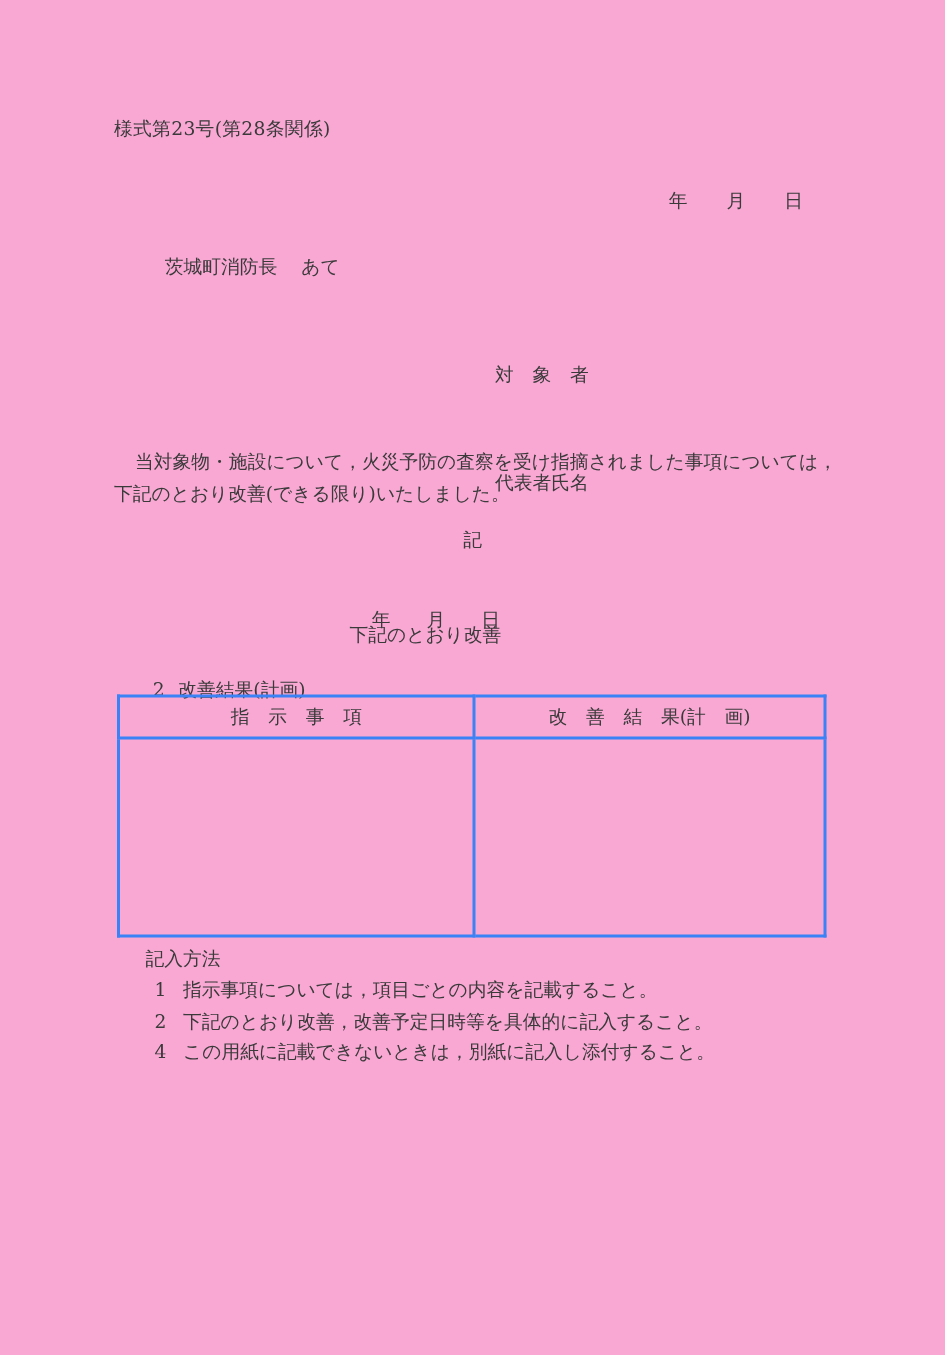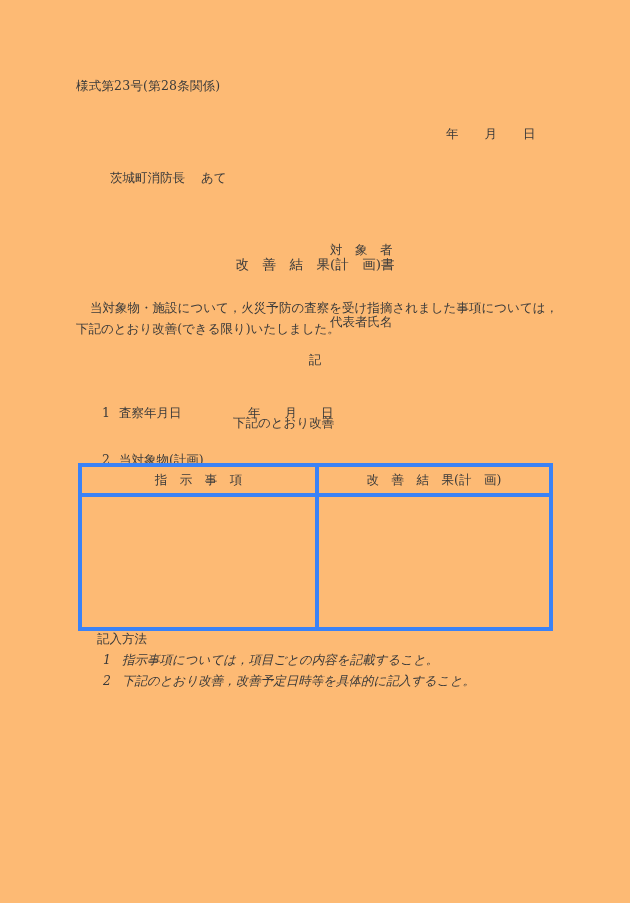--- a/index.html
+++ b/index.html
@@ -12,21 +12,21 @@
     width: 630px;
     height: 903px;
     position: relative;
     font-family: "DejaVu Serif", "Liberation Serif", serif;
     color: #3a3a3a;
     overflow: hidden;
   }
   .page {
     position: absolute;
     inset: 0;
-    background: #fdba74;
+    background: #f9a8d4;
   }
   
   .abs { position: absolute; white-space: pre; }
   .form-no {
     left: 76px; top: 78px;
     font-size: 12.5px;
     letter-spacing: 0.2px;
   }
   .date-line {
     left: 430px; top: 111px;
@@ -88,21 +88,21 @@
   
   .form-table {
     position: absolute;
     left: 78px; top: 463px;
     width: 471px;
     border-collapse: collapse;
     table-layout: fixed;
   }
   .form-table th,
   .form-table td {
-    border: 4px solid #3b82f6;
+    border: 2px solid #3b82f6;
     padding: 0;
     font-weight: normal;
     color: #3a3a3a;
   }
   .form-table th {
     height: 26px;
     font-size: 12.5px;
     text-align: center;
     vertical-align: middle;
   }
@@ -116,21 +116,20 @@
   .howto {
     position: absolute;
     left: 85px; top: 631px;
     font-size: 12.5px;
   }
   .howto-title { display: block; margin-bottom: 2px; margin-left: 12px; }
   .howto-list {
     list-style: none;
     margin: 0;
     padding: 0 0 0 18px;
-    font-style: italic;
   }
   .howto-list li {
     line-height: 20.5px;
     white-space: pre;
   }
   .howto-list li .num { display: inline-block; width: 19px; }
 </style>
 </head>
 <body>
 
@@ -144,36 +143,32 @@
 
   <div class="abs recipient-block">
     <span class="r-line">対　象　者</span>
     <span class="r-line">代表者氏名</span>
   </div>
 
   <div class="abs addressee">
     <span>茨城町消防長</span><span class="suffix">あて</span>
   </div>
 
-  <div class="abs doc-title">改　善　結　果(計　画)書</div>
 
   <div class="body-para abs">当対象物・施設について，火災予防の査察を受け指摘されました事項については，下記のとおり改善(できる限り)いたしました。</div>
 
   <div class="abs ki-mark">記</div>
 
-  <div class="abs item1">
-    <span class="num">1</span><span class="lbl">査察年月日</span>
-  </div>
   <div class="abs item1-dates">
     <span class="seg">年</span><span class="seg">月</span><span class="seg">日</span>
   </div>
   <div class="abs notice-no">下記のとおり改善</div>
 
   <div class="abs item2">
-    <span class="num">2</span><span class="lbl">当対象物(計画)</span>
+    <span class="num">2</span><span class="lbl">改善結果(計画)</span>
   </div>
 
   <table class="form-table">
     <colgroup>
       <col class="col-a">
       <col class="col-b">
     </colgroup>
     <thead>
       <tr>
         <th>指　示　事　項</th>
@@ -186,16 +181,17 @@
         <td></td>
       </tr>
     </tbody>
   </table>
 
   <div class="howto">
     <span class="howto-title">記入方法</span>
     <ul class="howto-list">
       <li><span class="num">1</span><span>指示事項については，項目ごとの内容を記載すること。</span></li>
       <li><span class="num">2</span><span>下記のとおり改善，改善予定日時等を具体的に記入すること。</span></li>
+      <li><span class="num">4</span><span>この用紙に記載できないときは，別紙に記入し添付すること。</span></li>
     </ul>
   </div>
 
 </div>
 
 </body></html>

